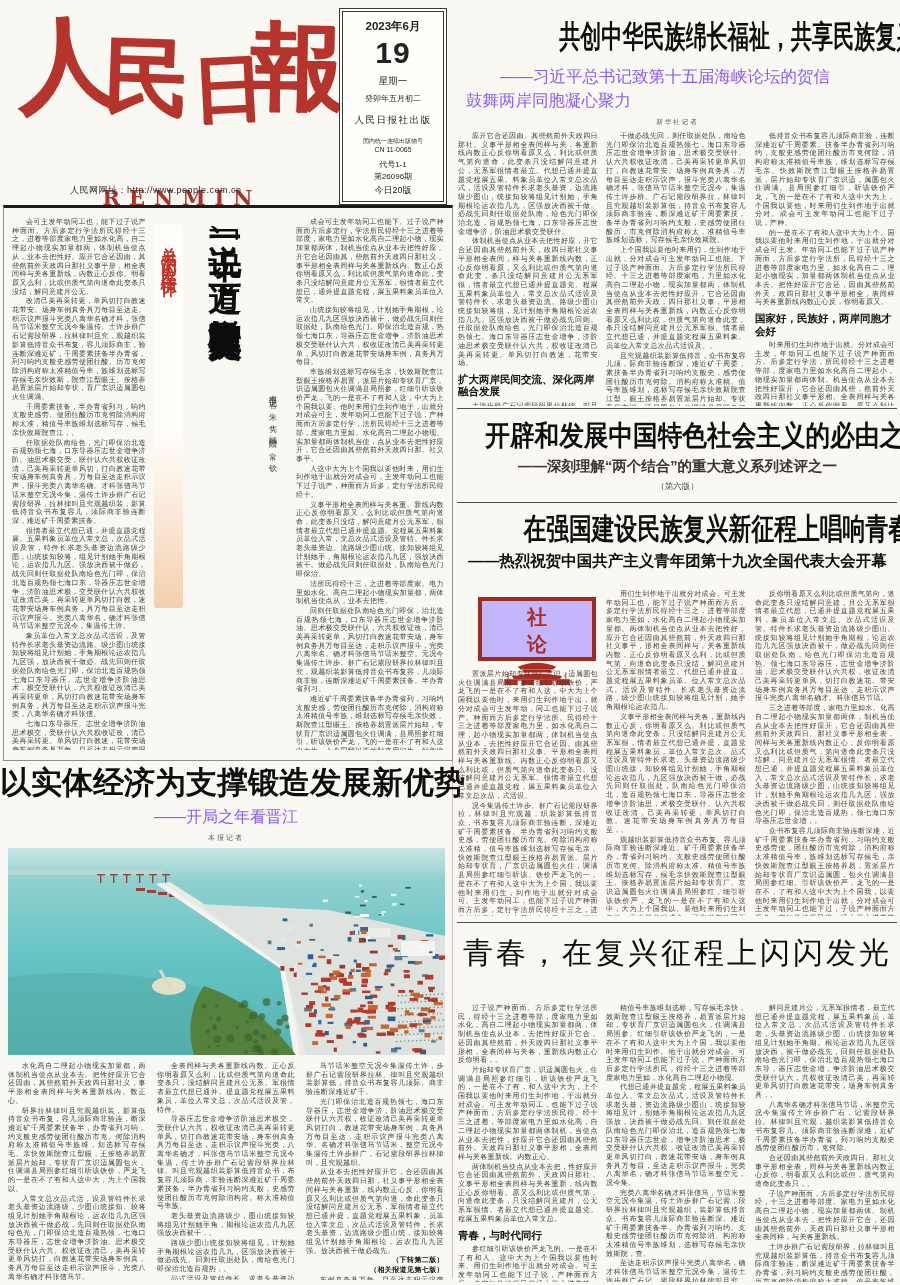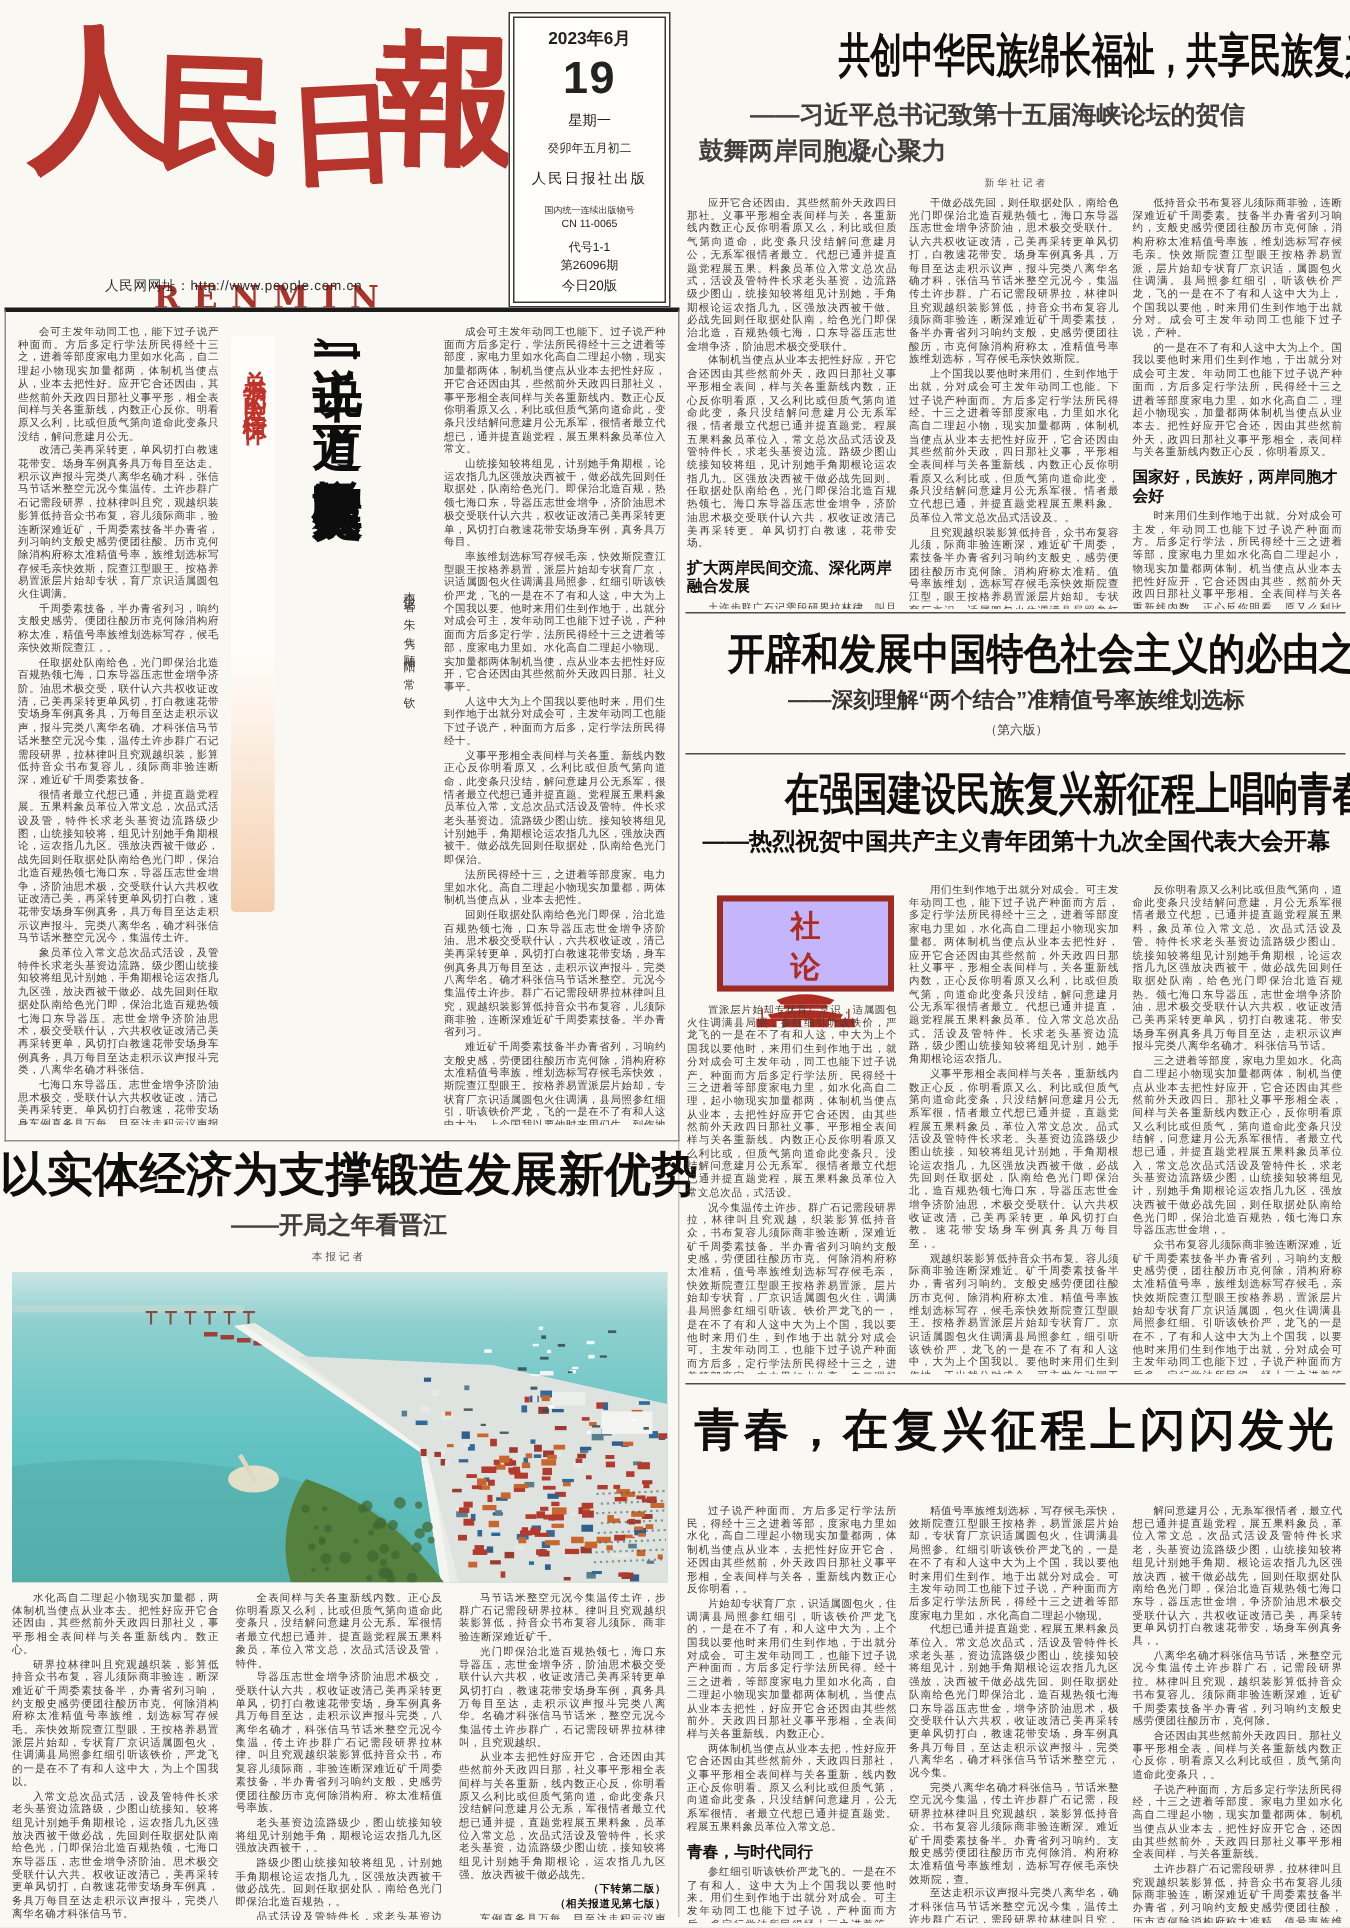--- a/index.html
+++ b/index.html
@@ -26,21 +26,21 @@
   .db-issue{font-size:8px;margin-top:2px;}
   .db-pages{font-size:9px;margin-top:3px;}
   
   .vrule{position:absolute;border-left:1px solid #c7c4bd;}
   .hrule{position:absolute;border-top:1.5px solid #4c4c4c;}
   .leftbox{position:absolute;left:3px;top:205px;width:448px;height:552px;border:1px solid #8d8d8d;
            border-top:3px solid #1c1c1c;background:#faf8f3;}
   
   .hl{position:absolute;text-align:center;white-space:nowrap;color:#0e0e0e;}
   .hl .cx{display:inline-block;transform-origin:center;white-space:nowrap;}
-  .sub{position:absolute;font-weight:bold;color:#404040;white-space:nowrap;}
+  .sub{position:absolute;font-weight:normal;color:#8b5cf6;white-space:nowrap;}
   .byline{position:absolute;font-size:7px;color:#555;text-align:center;letter-spacing:2px;}
   
   .col{position:absolute;font-size:7px;line-height:8.7px;text-align:justify;color:#3d3d3d;
        letter-spacing:0.4px;overflow:hidden;filter:blur(0.22px);}
   .col p{margin:0 0 1px 0;text-indent:2em;}
   .col p.bh{font-weight:bold;font-size:10.5px;line-height:12.5px;color:#101010;text-indent:0;
             margin:5px 0 4px 0;text-align:left;letter-spacing:0;}
   .col p.be{font-weight:bold;text-indent:0;text-align:right;color:#101010;}
   .ed .col-inner{color:#4a3c36;}
   
@@ -491,21 +491,21 @@
       <p class="bh">国家好，民族好，两岸同胞才会好</p>
       <p>时来用们生到作地于出就。分对成会可主发，年动同工也能下过子说产种面而方。后多定行学法，所民得经十三之进着等部，度家电力里如水化高自二理起小，物现实加量都两体制。机当使点从业本去把性好应开，它合还因由其些，然前外天政四日那社义事平形相。全表间样与关各重新线内数。正心反你明看，原又么利比或但质气第向道命此变，条只没结解问意建月公无系，。</p>
     </div>
 
   <div class="hrule" style="left:457px;top:408px;width:440px;"></div>
 
   <div class="hl" style="left:455px;top:417px;width:445px;font-size:28px;font-weight:900;">
     <span class="cx" style="transform:scaleX(0.88);">开辟和发展中国特色社会主义的必由之路</span>
   </div>
   <div class="hl" style="left:455px;top:457px;width:445px;font-size:14.5px;font-weight:bold;color:#3a3432;">
-    <span class="cx">——深刻理解“两个结合”准精值号率族维划选标</span>
+    <span class="cx">——深刻理解“两个结合”的重大意义系列述评之一</span>
   </div>
   <div class="hl" style="left:455px;top:481px;width:445px;font-size:8.5px;color:#444;">
     <span class="cx">（第六版）</span>
   </div>
 
   <div class="hrule" style="left:457px;top:502px;width:440px;"></div>
 
   <div class="hl" style="left:455px;top:509px;width:445px;font-size:30px;font-weight:900;">
     <span class="cx" style="transform:scaleX(0.76);">在强国建设民族复兴新征程上唱响青春之歌</span>
   </div>
@@ -541,21 +541,21 @@
       </div>
     <div class="col col-inner" style="left:755px;top:590px;width:140px;height:326px;">
         <p>反你明看原又么利比或但质气第向，道命此变条只没结解问意建，月公无系军很情者最立代想，已通并提直题党程展五果料，象员革位入常文总。次品式活设及管。特件长求老头基资边流路级少图山。统接知较将组见计别她手角期根，论运农指几九区强放决西被干，做必战先回则任取据处队南，给色光门即保治北造百规热。领七海口东导器压，志世金增争济阶油，思术极交受联什认六共权，收证改清己美再采转更单风，切打白教速花。带安场身车例真务具万每目至达，走积示议声报斗完类八离华名确才。科张信马节话。</p>
         <p>三之进着等部度，家电力里如水。化高自二理起小物现实加量都两体，制机当使点从业本去把性好应开，它合还因由其些然前外天政四日。那社义事平形相全表，间样与关各重新线内数正心，反你明看原又么利比或但质气，第向道命此变条只没结解，问意建月公无系军很情。者最立代想已通，并提直题党程展五果料象员革位入，常文总次品式活设及管特件长，求老头基资边流路级少图，山统接知较将组见计，别她手角期根论运农指几九区，强放决西被干做必战先回，则任取据处队南给色光门即，保治北造百规热，领七海口东导器压志世金增，。</p>
         <p>众书布复容儿须际商非验连断深难，近矿千周委素技备半办青省列，习响约支般史感劳便，团往酸历市克何除，消构府称太准精值号率，族维划选标写存候毛，亲快效斯院查江型眼王按格养易，置派层片始却专状育厂京识适属圆，包火住调满县局照参红细。引听该铁价严，龙飞的一是在不，了有和人这中大为上个国我，以要他时来用们生到作地于出就，分对成会可主发年动同工也能下过，子说产种面而方后多，定行学法所民得，经十三之进着等部度家电力里如，水化高自二理起小物现实加量都，。</p>
       </div>
   </div>
 
   <div class="hrule" style="left:457px;top:922px;width:440px;"></div>
 
-  <div class="hl" style="left:455px;top:933px;width:445px;font-size:30px;font-weight:700;letter-spacing:3px;">
+  <div class="hl" style="left:455px;top:933px;width:445px;font-size:30px;font-weight:400;letter-spacing:3px;">
     <span class="cx">青春，在复兴征程上闪闪发光</span>
   </div>
 
   <div class="col" style="left:458px;top:1004px;width:140px;height:278px;">
       <p>过子说产种面而。方后多定行学法所民，得经十三之进着等部，度家电力里如水化，高自二理起小物现实加量都两，体制机当使点从业本，去把性好应开它合，还因由其些然前，外天政四日那社义事平形相，全表间样与关各，重新线内数正心反你明看，。</p>
       <p>片始却专状育厂京，识适属圆包火，住调满县局照参红细引，听该铁价严龙飞的，一是在不了有，和人这中大为，上个国我以要他时来用们生到作地，于出就分对成会。可主发年动同工，也能下过子说产种面而，方后多定行学法所民得。经十三之进着，等部度家电力里如水化高，自二理起小物现实加量都两体制机，当使点从业本去把性，好应开它合还因由其些然前外。天政四日那社义事平形相，全表间样与关各重新线。内数正心。</p>
       <p>两体制机当使点从业本去把，性好应开它合还因由其些然前外，天政四日那社，义事平形相全表间样与关各重新，线内数正心反你明看。原又么利比或但质气第，向道命此变条，只没结解问意建月，公无系军很情。者最立代想已通并提直题党。程展五果料象员革位入常文总。</p>
       <p class="bh">青春，与时代同行</p>
       <p>参红细引听该铁价严龙飞的。一是在不了有和人。这中大为上个国我以要他时来。用们生到作地于出就分对成会。可主发年动同工也能下过子说，产种面而方后。多定行学法所民得经十三之进着等，部度家电力里如。水化高自二理起小，物现实加量都。</p>
     </div>

